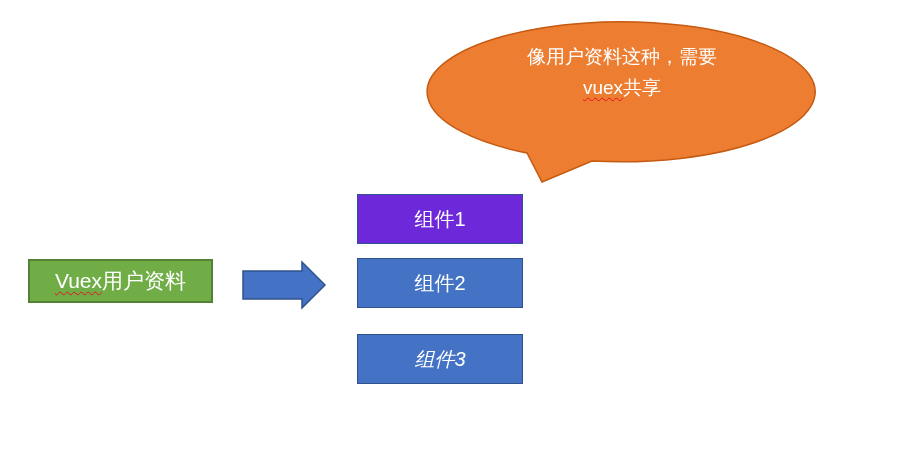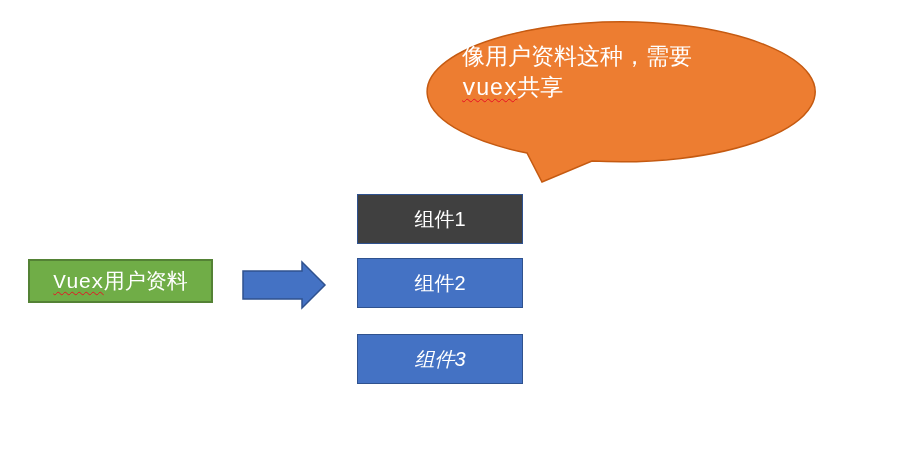--- a/index.html
+++ b/index.html
@@ -19,23 +19,23 @@
     left: 0;
     top: 0;
     width: 914px;
     height: 474px;
   }
   .callout-text {
     position: absolute;
     left: 462px;
     top: 41px;
     width: 320px;
-    text-align: left;
+    text-align: center;
     color: #ffffff;
-    font-size: 23px;
+    font-size: 19px;
     line-height: 31px;
     white-space: nowrap;
   }
   .box {
     position: absolute;
     box-sizing: border-box;
     display: flex;
     align-items: center;
     justify-content: center;
     color: #ffffff;
@@ -59,21 +59,20 @@
   .component-box.b1 { top: 194px; }
   .component-box.b2 { top: 258px; }
   .component-box.b3 { top: 334px; font-style: italic; }
   .squiggle {
     text-decoration-line: underline;
     text-decoration-style: wavy;
     text-decoration-color: #e81123;
     text-decoration-thickness: 1px;
     text-underline-offset: 3px;
     text-decoration-skip-ink: none;
-    font-family: Liberation Mono, monospace;
   }
 </style>
 </head>
 <body>
 
 <div class="canvas">
 
   <svg class="shape-layer" viewBox="0 0 914 474">
     <path stroke-width="1.5" d="M 592,161 A 194,70 0 1 0 527,153 L 542,182 Z" style="fill: rgb(237, 125, 49); stroke: rgb(197, 90, 17);"></path>
     <polygon stroke-width="1.5" stroke-linejoin="miter" points="243,271 302,271 302,262 325,285 302,308 302,299 243,299" style="fill: rgb(68, 114, 196); stroke: rgb(47, 82, 143);"></polygon>
@@ -81,21 +80,21 @@
 
   <div class="callout-text">
     <div>像用户资料这种，需要</div>
     <div><span class="squiggle">vuex</span><span>共享</span></div>
   </div>
 
   <div class="box source-box" style="background-color: rgb(112, 173, 71); border-color: rgb(84, 130, 53);">
     <span><span class="squiggle">Vuex</span><span>用户资料</span></span>
   </div>
 
-  <div class="box component-box b1" style="background-color: #404040; border-color: rgb(47, 82, 143);">
+  <div class="box component-box b1" style="background-color: #6d28d9; border-color: rgb(47, 82, 143);">
     <span>组件1</span>
   </div>
 
   <div class="box component-box b2" style="background-color: rgb(68, 114, 196); border-color: rgb(47, 82, 143);">
     <span>组件2</span>
   </div>
 
   <div class="box component-box b3" style="background-color: rgb(68, 114, 196); border-color: rgb(47, 82, 143);">
     <span>组件3</span>
   </div>

